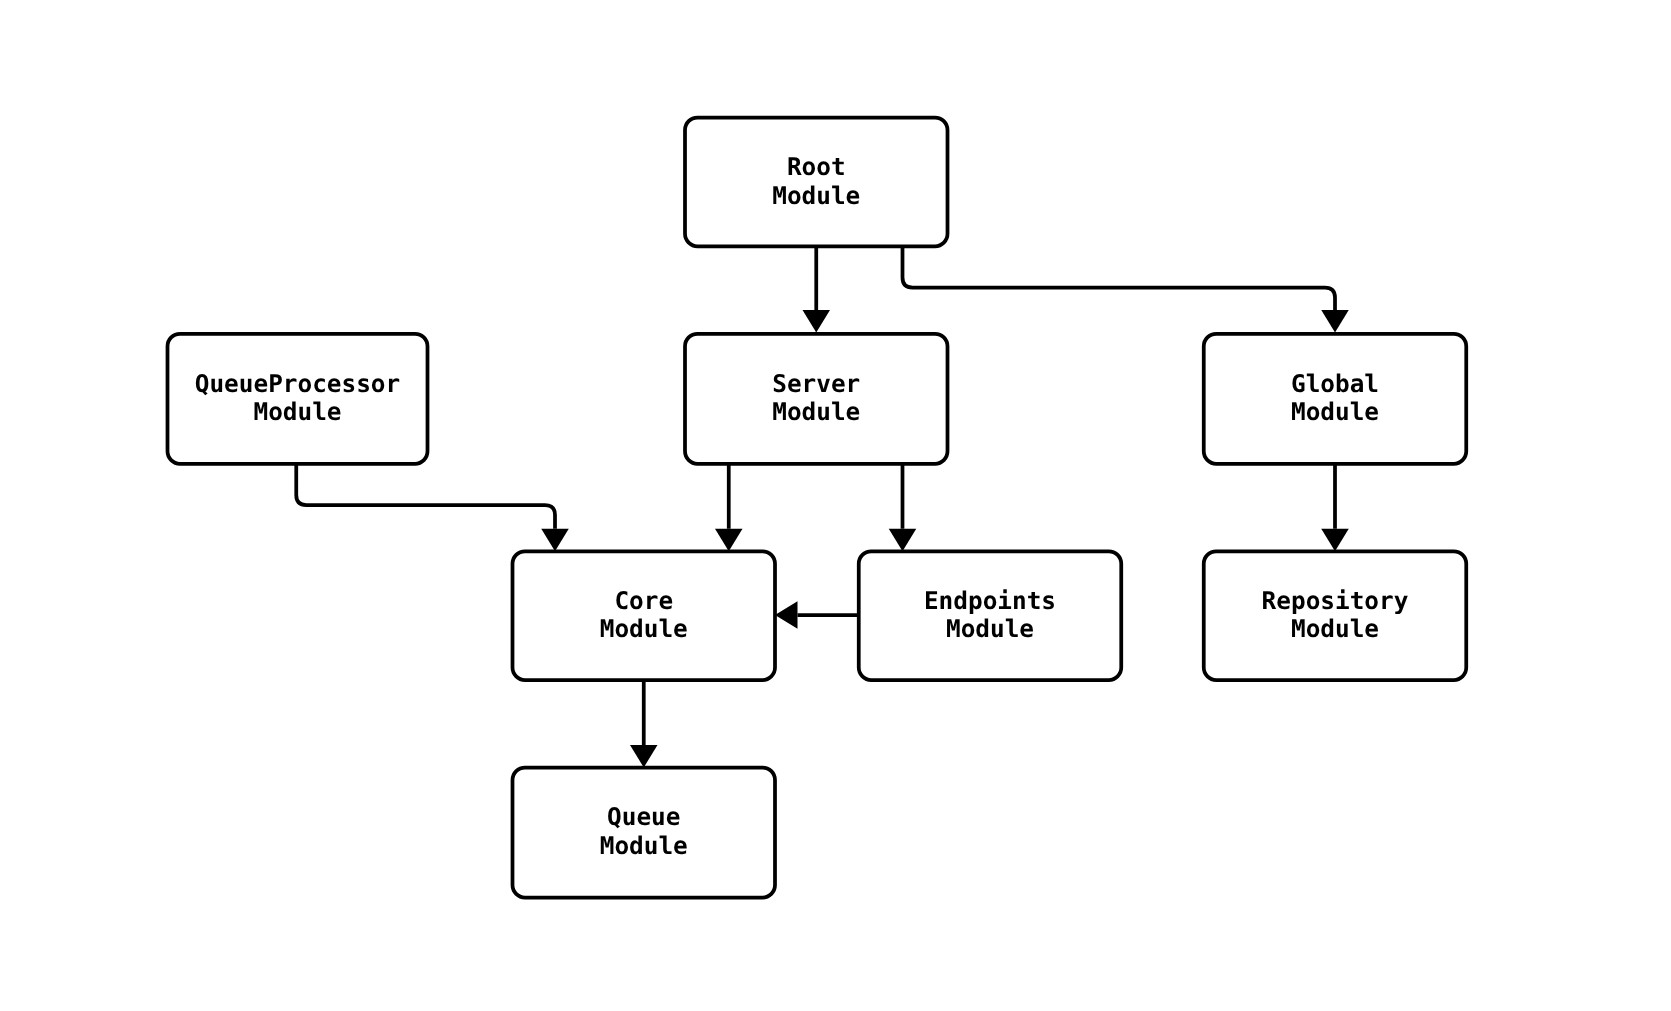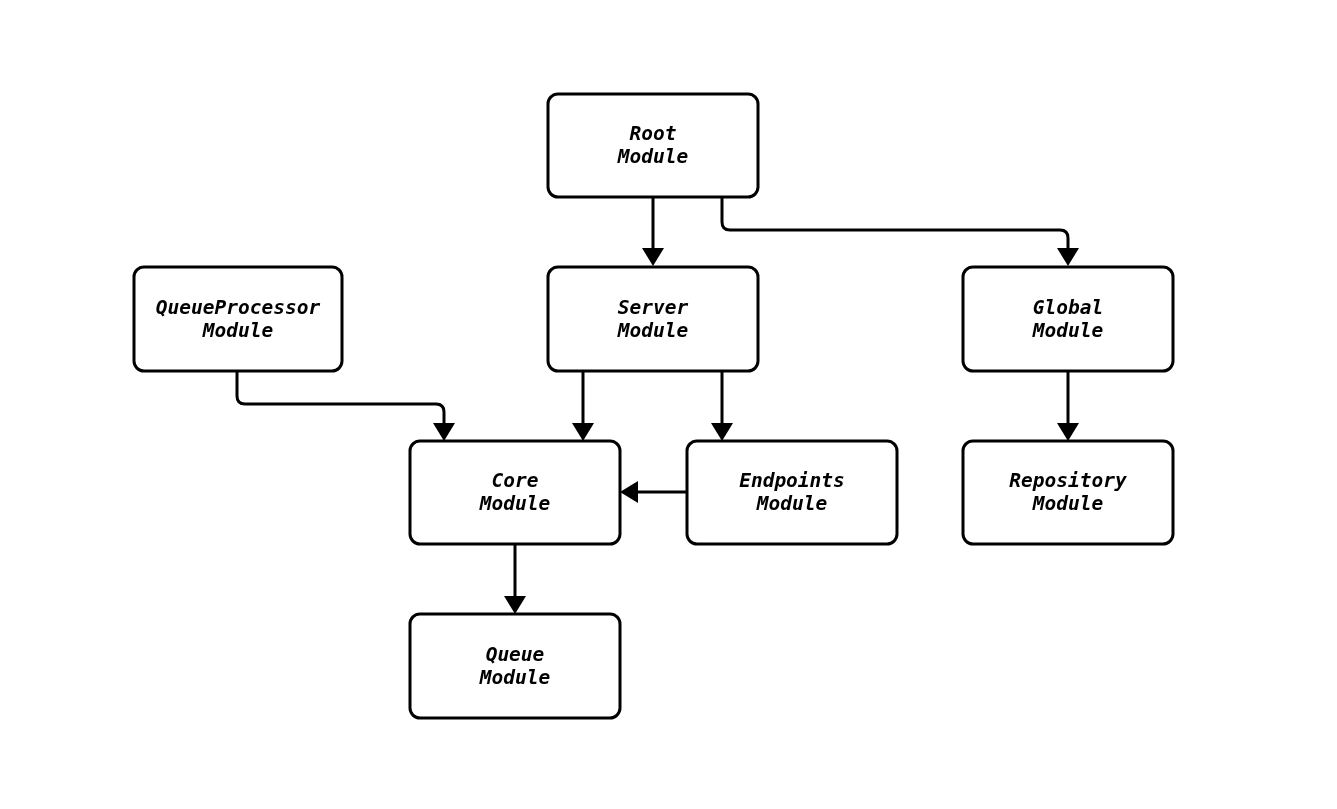--- a/index.html
+++ b/index.html
@@ -12,21 +12,20 @@
     width: 1337px;
     height: 809px;
     overflow: hidden;
     font-family: "DejaVu Sans Mono", "Liberation Mono", monospace;
   }
   #diagram-root {
     position: relative;
     width: 1337px;
     height: 809px;
     background: #ffffff;
-    font-style: italic;
   }
   svg#diagram-canvas {
     display: block;
     width: 1337px;
     height: 809px;
   }
   .node-box {
     fill: #ffffff;
     stroke: #000000;
     stroke-width: 3;

